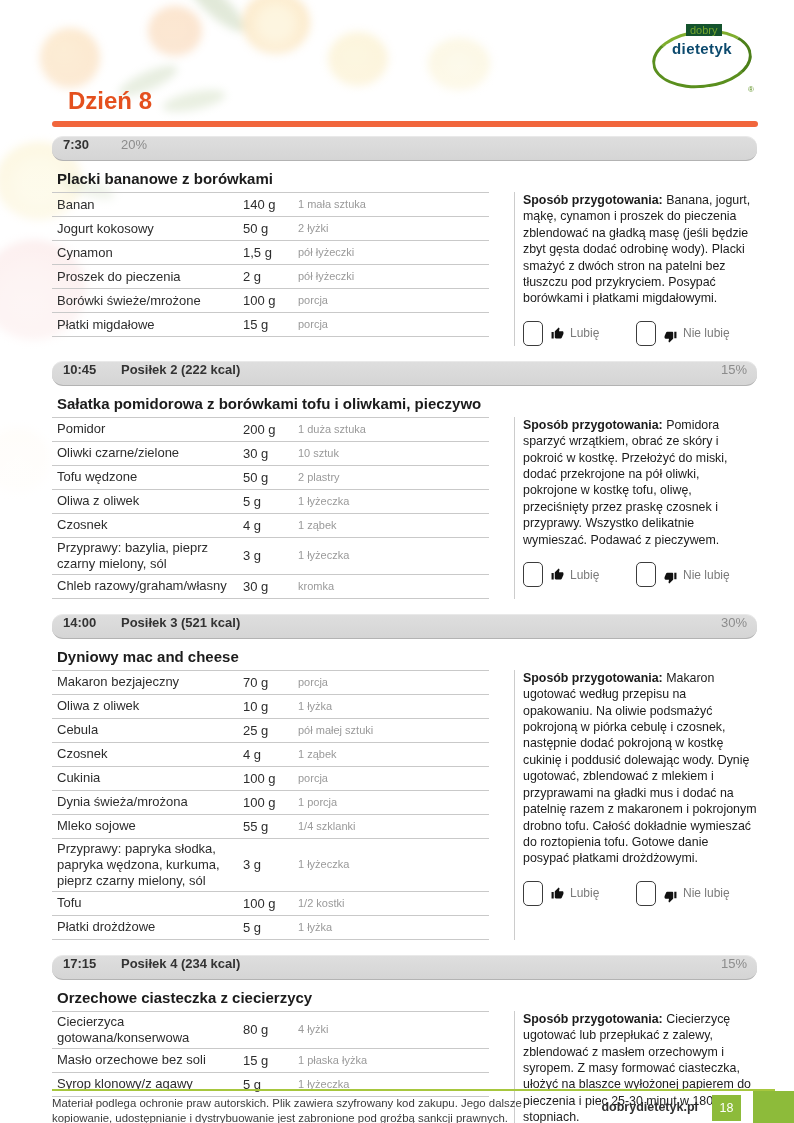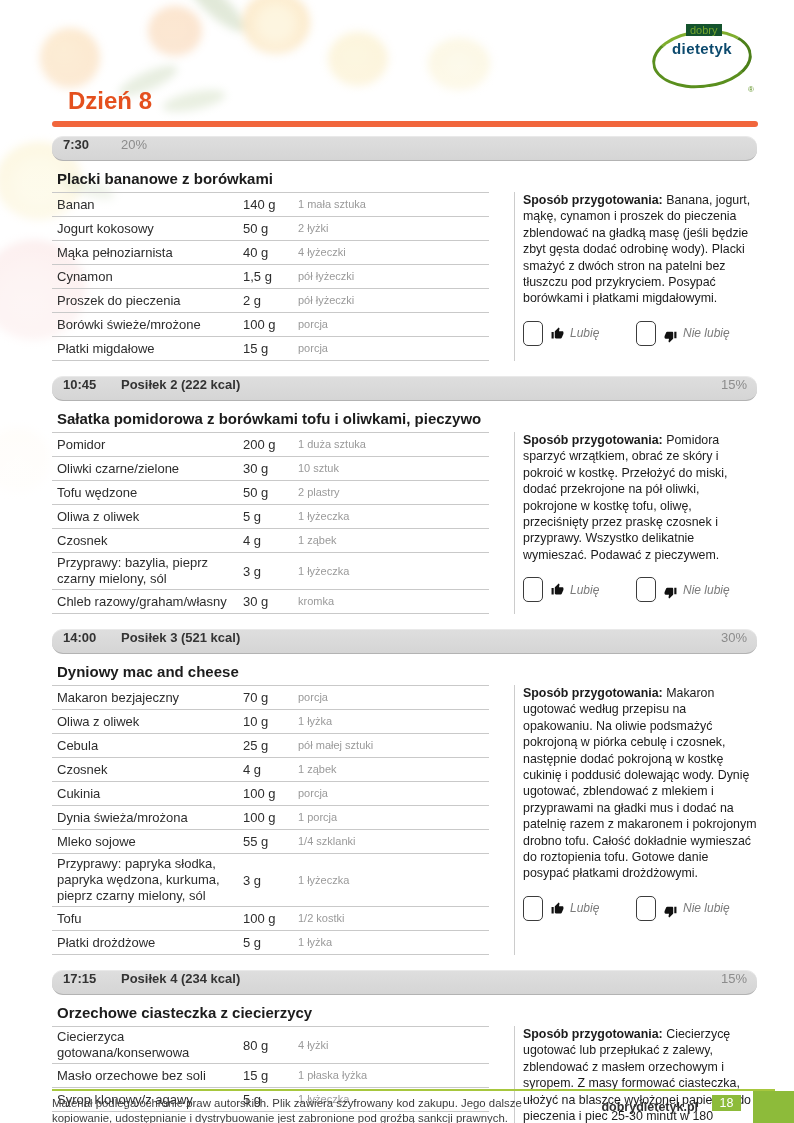--- a/index.html
+++ b/index.html
@@ -49,34 +49,34 @@
   .ing-row{display:flex;align-items:center;border-bottom:1px solid #c9c9c9;
     padding:2px 0;min-height:19px;}
   .ing-name{width:191px;padding-left:5px;box-sizing:border-box;
     font-size:13px;color:#2d2d2d;line-height:16px;}
   .ing-amount{width:55px;font-size:13px;color:#2d2d2d;}
   .ing-measure{flex:1;font-size:11px;color:#9a9a9a;line-height:13px;}
   .prep-col{flex:1;margin-left:25px;padding-left:8px;border-left:1px solid #cccccc;}
   .prep{margin:0;font-size:12.4px;color:#1b1b1b;line-height:16.4px;}
   .prep-label{font-weight:bold;}
   .rate-row{display:flex;margin-top:14px;}
-  .rate{display:flex;align-items:center;width:113px;font-style:italic;}
+  .rate{display:flex;align-items:center;width:113px;}
   .rate-box{width:18px;height:23px;border:1.5px solid #3c3c3c;border-radius:5px;
     background:#fff;margin-right:8px;cursor:pointer;}
   .thumb{margin-right:6px;}
   .thumb-down{margin-top:6px;}
   .rate-label{font-size:12px;color:#7a7a7a;white-space:nowrap;}
 
   
   .footer{position:absolute;left:0;top:1086px;width:794px;height:60px;}
   .footer-line{position:absolute;left:52px;top:3px;width:723px;height:2px;background:#a7c73e;}
   .footer-text{position:absolute;left:52px;top:10px;width:495px;margin:0;
     font-size:11.4px;color:#3b3b3b;line-height:15px;}
   .footer-site{position:absolute;right:96px;top:14px;font-size:12.5px;font-weight:bold;color:#2f2f2f;}
-  .page-num{position:absolute;left:712px;top:9px;width:29px;height:16px;background:#8dbb3a;
+  .page-num{position:absolute;left:712px;top:9px;width:29px;height:26px;background:#8dbb3a;
     color:#ffffff;font-size:12.5px;display:flex;align-items:center;justify-content:center;}
   .corner-box{position:absolute;left:753px;top:5px;width:41px;height:32px;background:#8dbb3a;}
 </style>
 </head>
 <body>
 
 <div class="page">
 
   <div class="bg-decor">
     <div class="bg-shape" style="left:40px;top:28px;width:60px;height:60px;background:radial-gradient(circle at 40% 35%,#f8bd62,#f09c40);opacity:.5;"></div>
@@ -117,25 +117,20 @@
               <span class="ing-name">Banan</span>
               <span class="ing-amount">140 g</span>
               <span class="ing-measure">1 mała sztuka</span>
             </div>
             <div class="ing-row">
               <span class="ing-name">Jogurt kokosowy</span>
               <span class="ing-amount">50 g</span>
               <span class="ing-measure">2 łyżki</span>
             </div>
             <div class="ing-row">
-              <span class="ing-name">Mąka pełnoziarnista</span>
-              <span class="ing-amount">40 g</span>
-              <span class="ing-measure">4 łyżeczki</span>
-            </div>
-            <div class="ing-row">
               <span class="ing-name">Cynamon</span>
               <span class="ing-amount">1,5 g</span>
               <span class="ing-measure">pół łyżeczki</span>
             </div>
             <div class="ing-row">
               <span class="ing-name">Proszek do pieczenia</span>
               <span class="ing-amount">2 g</span>
               <span class="ing-measure">pół łyżeczki</span>
             </div>
             <div class="ing-row">

